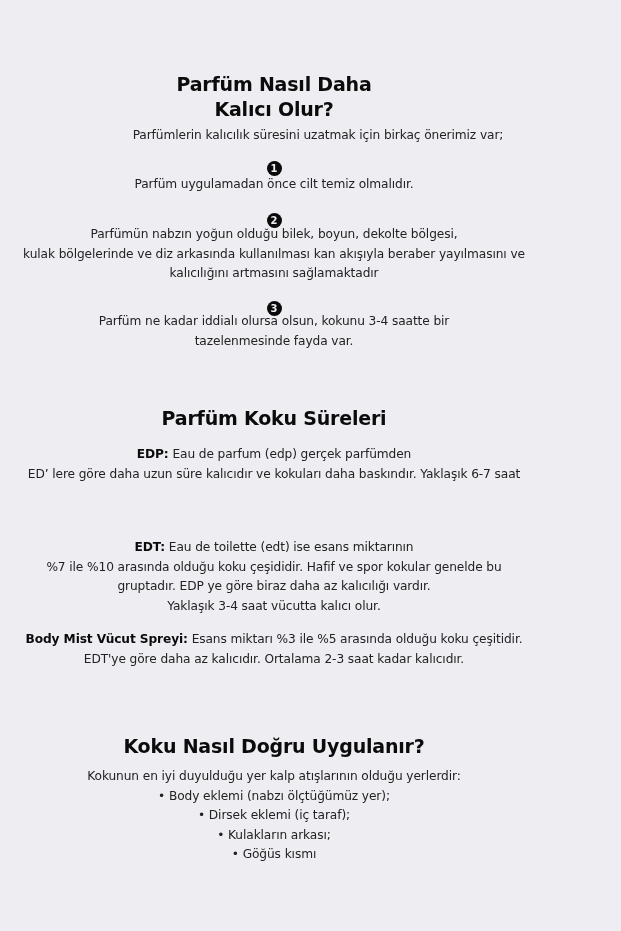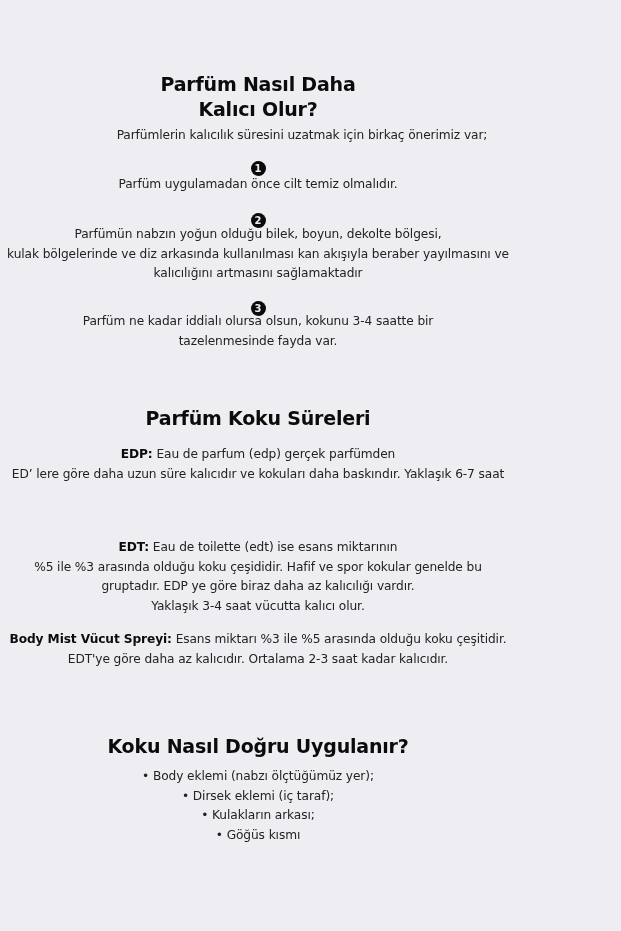--- a/index.html
+++ b/index.html
@@ -43,21 +43,21 @@
       width: 15px;
       height: 15px;
       border-radius: 50%;
       background: #0a0a0a;
       color: #eeedf1;
       font-size: 10px;
       font-weight: bold;
       line-height: 15px;
       text-align: center;
     }
-    .block { position: absolute; left: 0; width: 516px; text-align: center; }
+    .block { position: absolute; left: 16px; width: 516px; text-align: center; }
   </style>
 </head>
 <body>
 
 <div class="page">
 
   <div class="block" style="top:72px;">
     <h2 class="h">
       <span>Parfüm Nasıl Daha</span><br>
       <span>Kalıcı Olur?</span>
@@ -95,34 +95,35 @@
     <h2 class="h">Parfüm Koku Süreleri</h2>
   </div>
 
   <div class="block" style="top:445px;">
     <p class="p"><b>EDP:</b><span> Eau de parfum (edp) gerçek parfümden</span></p>
     <p class="p">ED’ lere göre daha uzun süre kalıcıdır ve kokuları daha baskındır. Yaklaşık 6-7 saat</p>
   </div>
 
   <div class="block" style="top:538px;">
     <p class="p"><b>EDT:</b><span> Eau de toilette  (edt) ise esans miktarının</span></p>
-    <p class="p">%5 ile %3 arasında olduğu koku çeşididir. Hafif ve spor kokular genelde bu</p>
+    <p class="p">%7 ile %10 arasında olduğu koku çeşididir. Hafif ve spor kokular genelde bu</p>
     <p class="p">gruptadır. EDP ye göre biraz daha az kalıcılığı vardır.</p>
     <p class="p">Yaklaşık 3-4 saat vücutta kalıcı olur.</p>
   </div>
 
   <div class="block" style="top:630px;">
     <p class="p"><b>Body Mist Vücut Spreyi:</b><span> Esans miktarı %3 ile %5 arasında olduğu koku çeşitidir.</span></p>
     <p class="p">EDT'ye göre daha az kalıcıdır. Ortalama 2-3 saat kadar kalıcıdır.</p>
   </div>
 
   <div class="block" style="top:734px;">
     <h2 class="h">Koku Nasıl Doğru Uygulanır?</h2>
   </div>
 
   <div class="block" style="top:767px;">
+    <p class="p">Kokunun en iyi duyulduğu yer kalp atışlarının olduğu yerlerdir:</p>
     <p class="p">• Body eklemi (nabzı ölçtüğümüz yer);</p>
     <p class="p">• Dirsek eklemi (iç taraf);</p>
     <p class="p">• Kulakların arkası;</p>
     <p class="p">• Göğüs kısmı</p>
   </div>
 
 </div>
 
 </body></html>

